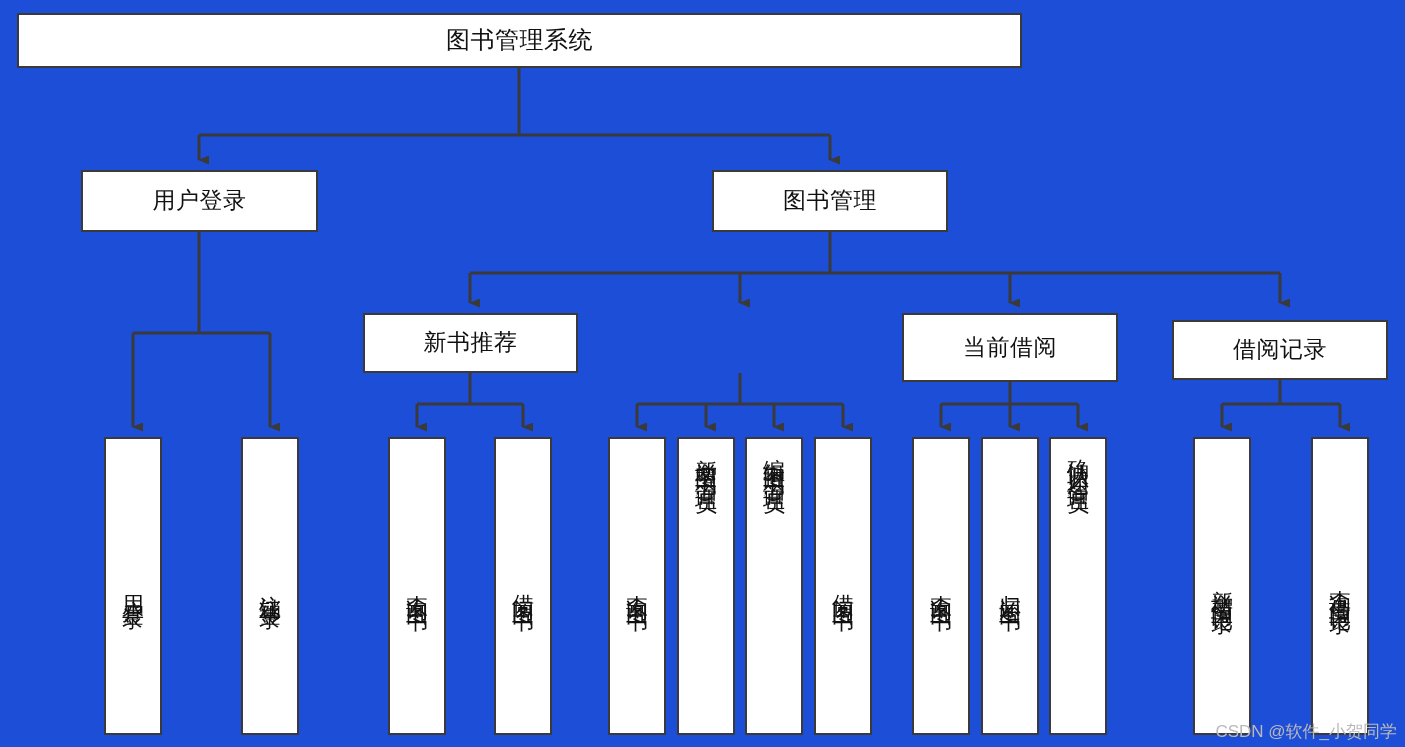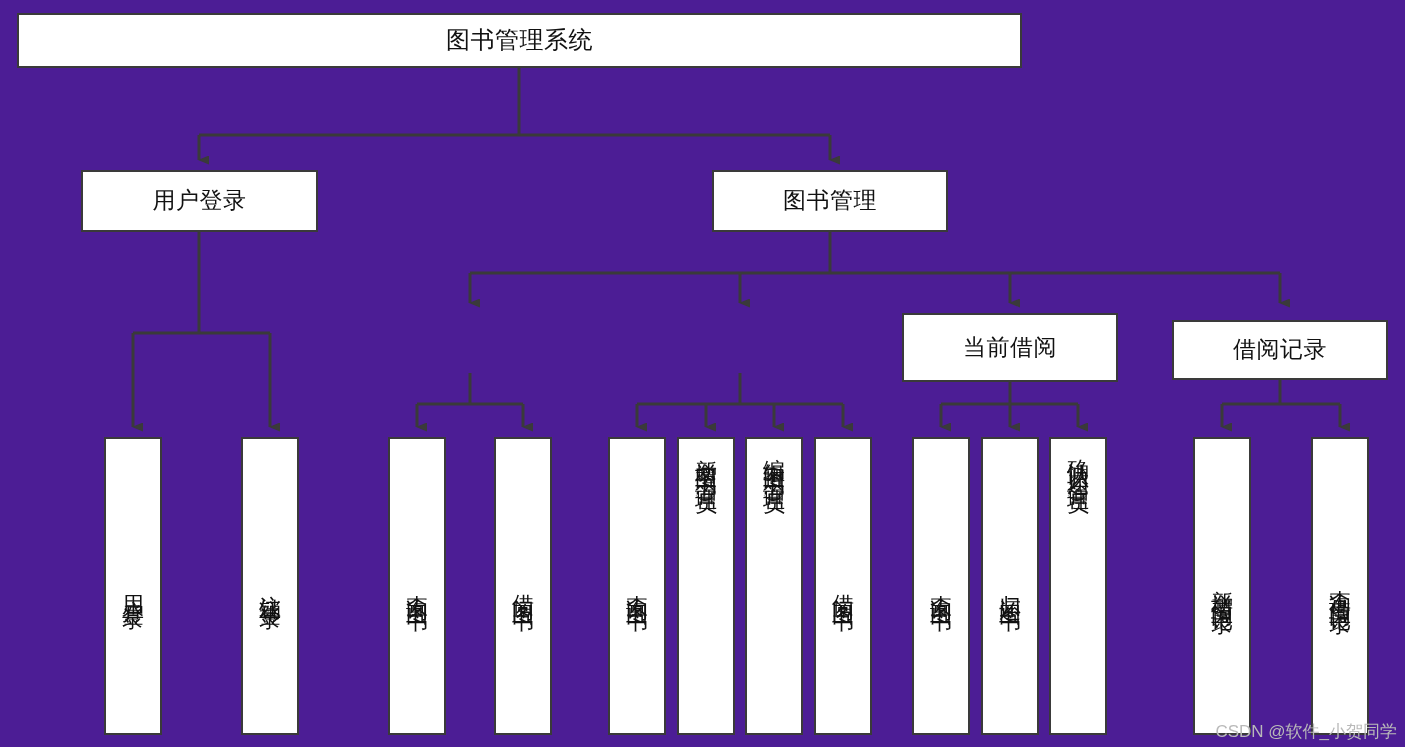--- a/index.html
+++ b/index.html
@@ -8,21 +8,21 @@
     padding: 0;
     background: #ffffff;
   }
   body {
     font-family: "Liberation Sans", "DejaVu Sans", sans-serif;
   }
   #diagram-canvas {
     position: relative;
     width: 1405px;
     height: 747px;
-    background: #4c1d95;
+    background: #1d4ed8;
     overflow: hidden;
   }
   #edge-layer {
     position: absolute;
     left: 0;
     top: 0;
     width: 1405px;
     height: 747px;
     pointer-events: none;
   }
@@ -139,20 +139,23 @@
   </div>
 
   <div class="node horiz" style="left:81px; top:170px; width:237px; height:62px;">
     <span class="node-label">用户登录</span>
   </div>
 
   <div class="node horiz" style="left:712px; top:170px; width:236px; height:62px;">
     <span class="node-label">图书管理</span>
   </div>
 
+  <div class="node horiz" style="left:363px; top:313px; width:215px; height:60px;">
+    <span class="node-label">新书推荐</span>
+  </div>
 
 
   <div class="node horiz" style="left:902px; top:313px; width:216px; height:69px;">
     <span class="node-label">当前借阅</span>
   </div>
 
   <div class="node horiz" style="left:1172px; top:320px; width:216px; height:60px;">
     <span class="node-label">借阅记录</span>
   </div>
 

